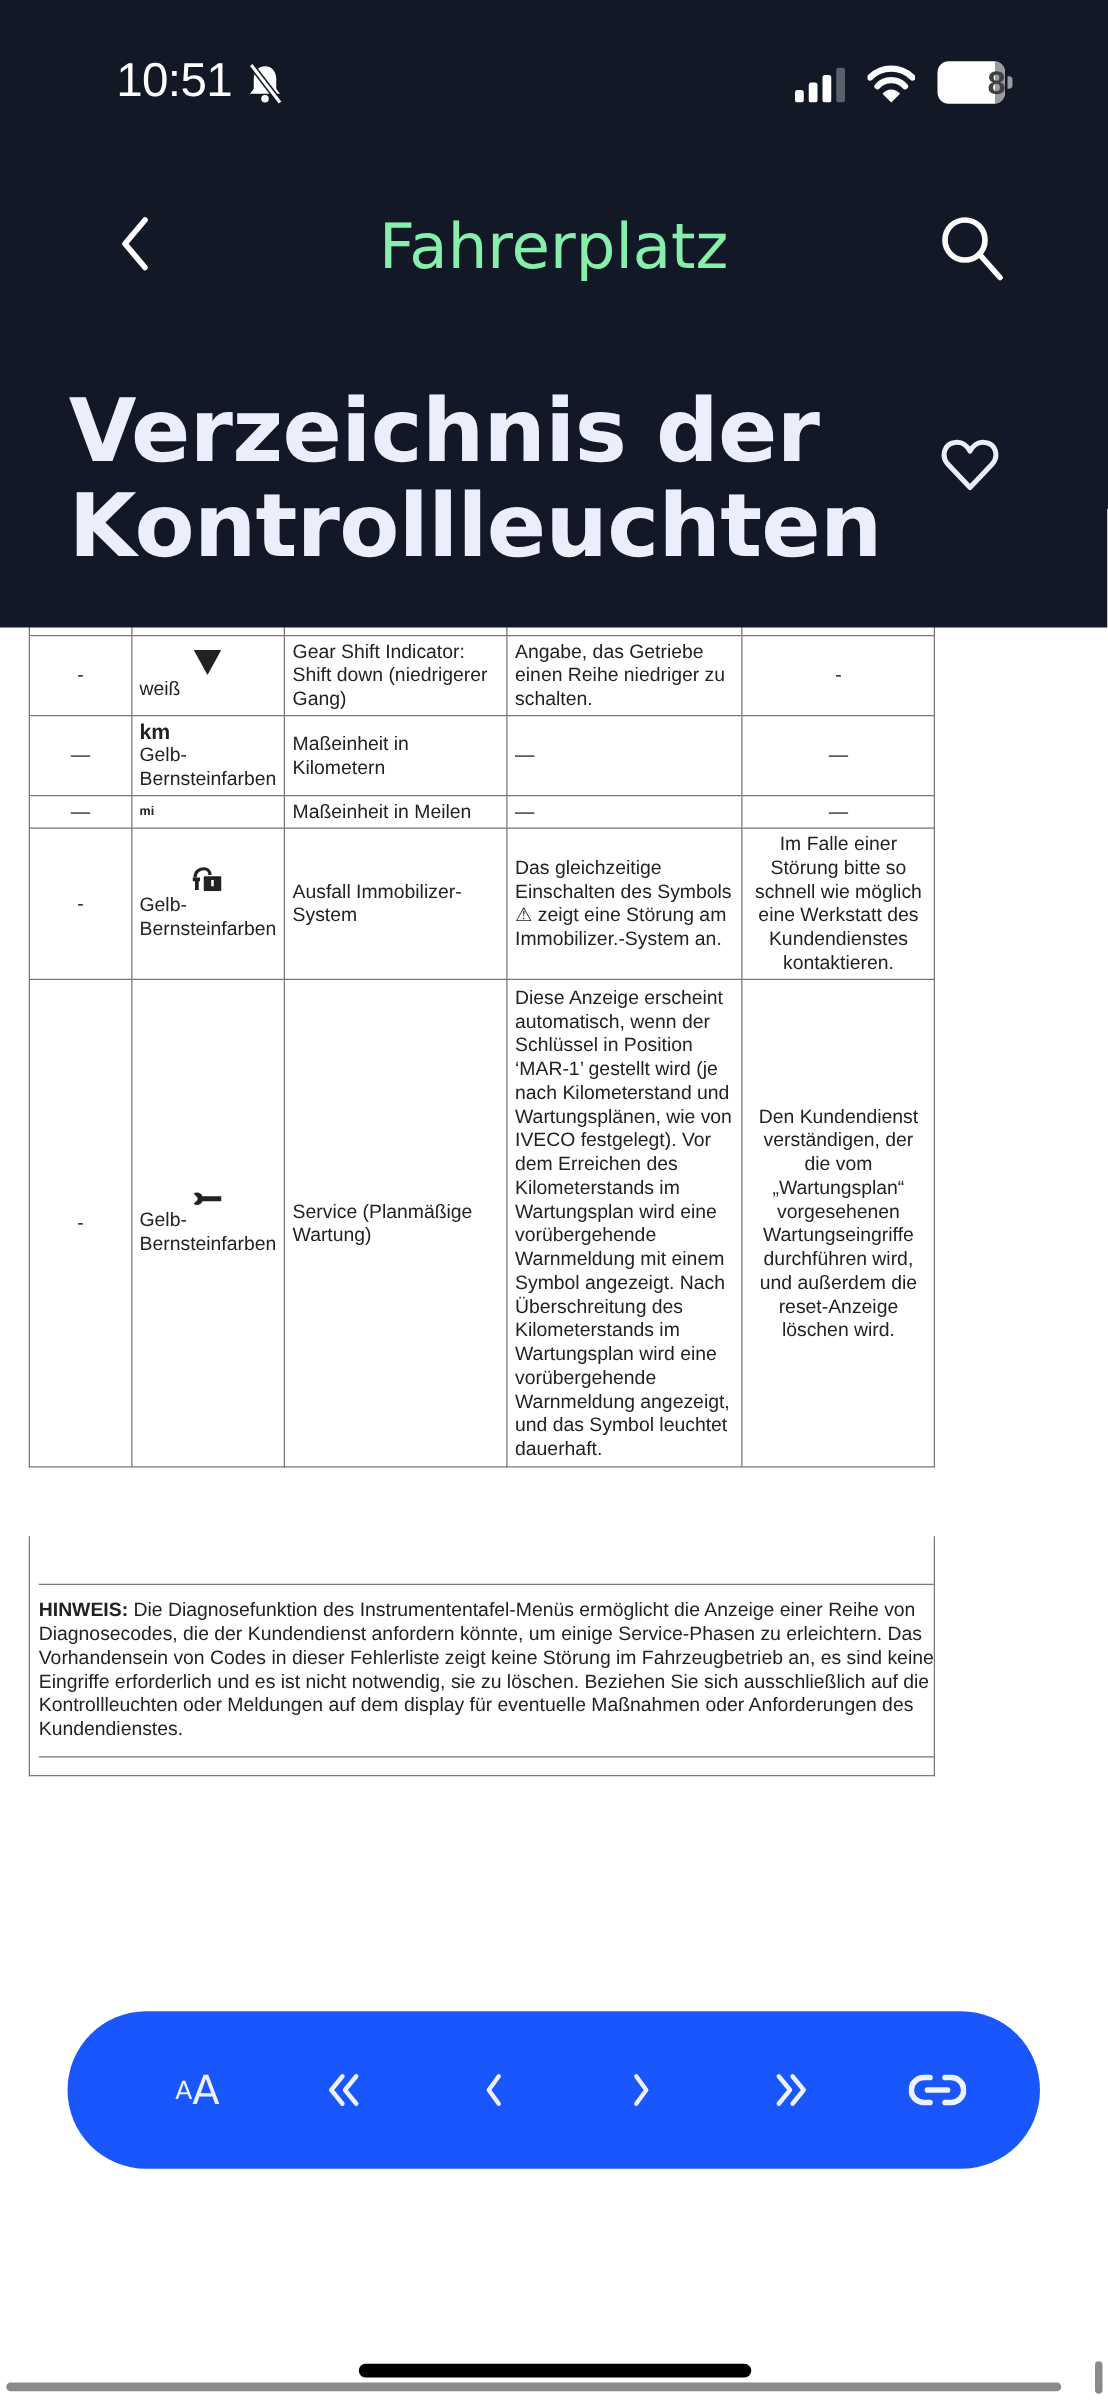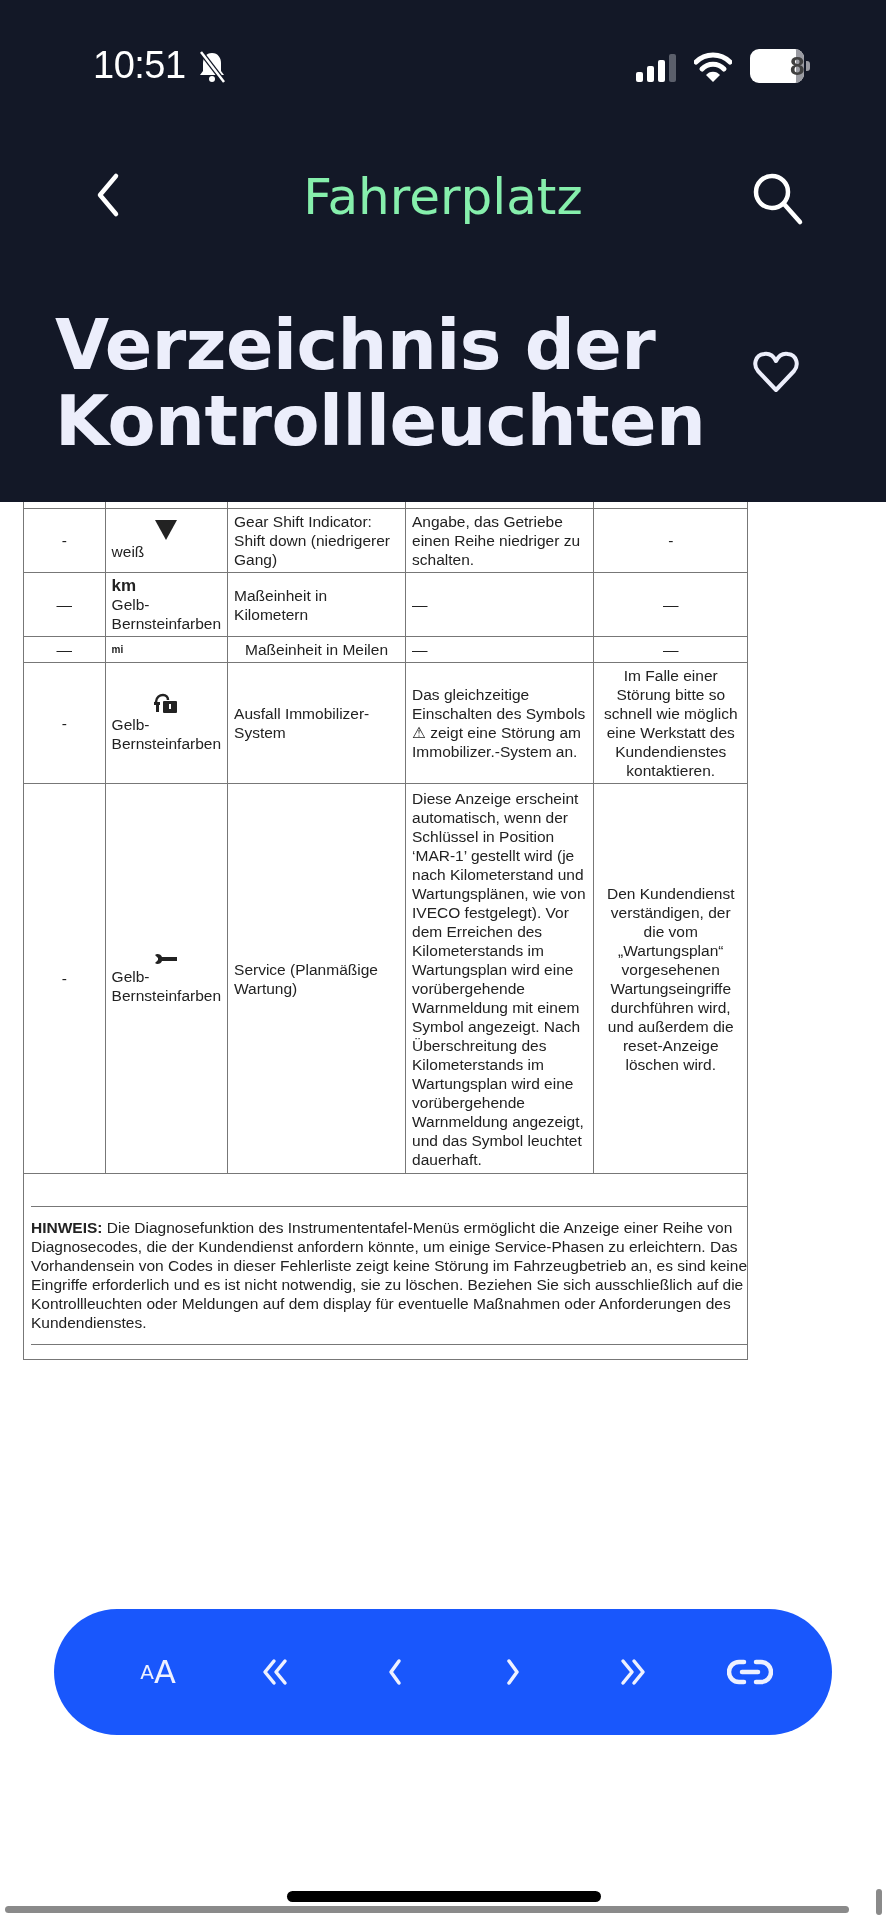--- a/index.html
+++ b/index.html
@@ -32,21 +32,21 @@
   td.c-code { width: 83px; text-align: center; }
   td.c-sym { width: 118px; text-align: left; padding: 3px 2px; }
   td.c-mean { width: 180px; vertical-align: top; }
   td.c-desc { width: 190px; vertical-align: top; }
   td.c-act { width: 154px; text-align: center; }
   td.top { vertical-align: top; }
   .sym-glyph { display: block; margin: 0 auto 2px; }
   .km { font-weight: 700; font-size: 17px; display: block; }
   .mi { font-weight: 700; font-size: 10px; display: block; }
 
-  .notes { position: absolute; left: 23px; top: 1168px; width: 725px; height: 192px; border: 1.5px solid #777; border-top: none; }
+  .notes { position: absolute; left: 23px; top: 1229px; width: 725px; height: 192px; border: 1.5px solid #777; border-top: none; }
   .note-line-top { position: absolute; left: 7px; right: 0; top: 38px; border-top: 1.5px solid #777; }
   .note-line-bottom { position: absolute; left: 7px; right: 0; top: 176px; border-top: 1.5px solid #777; }
   .note-text { position: absolute; left: 7px; top: 50px; width: 718px; font-size: 15.5px; line-height: 19px; color: #222; }
   .note-text b { font-weight: 700; }
 
   
   .toolbar { position: absolute; left: 54px; top: 1609px; width: 778px; height: 126px; border-radius: 63px; background: #1957fc; display: flex; align-items: center; justify-content: space-between; padding: 0 52px 0 74px; }
   .tb-btn { width: 60px; height: 60px; display: flex; align-items: center; justify-content: center; color: #eef1ff; }
   .aa { font-family: "DejaVu Sans", sans-serif; color: #eef1ff; }
   .aa .small { font-size: 20px; }
@@ -136,21 +136,21 @@
       </td>
       <td class="c-mean" style="vertical-align:middle;">Maßeinheit in Kilometern</td>
       <td class="c-desc" style="vertical-align:middle;">—</td>
       <td class="c-act">—</td>
     </tr>
     <tr style="height:26px;">
       <td class="c-code">—</td>
       <td class="c-sym">
         <span class="mi">mi</span>
       </td>
-      <td class="c-mean" style="vertical-align:middle;text-align:center;">Maßeinheit in Meilen</td>
+      <td class="c-mean" style="vertical-align:middle;">Maßeinheit in Meilen</td>
       <td class="c-desc" style="vertical-align:middle;">—</td>
       <td class="c-act">—</td>
     </tr>
     <tr style="height:121px;">
       <td class="c-code">-</td>
       <td class="c-sym">
         <svg class="sym-glyph" width="24" height="20" viewBox="0 0 24 20">
           <path d="M2 9 C2 4 6 2 9 2 C12 2 14 4 14 7" stroke="#222" stroke-width="2.5" fill="none"></path>
           <rect x="0" y="9" width="6" height="3" fill="#222"></rect>
           <rect x="2" y="11" width="3" height="8" fill="#222"></rect>

